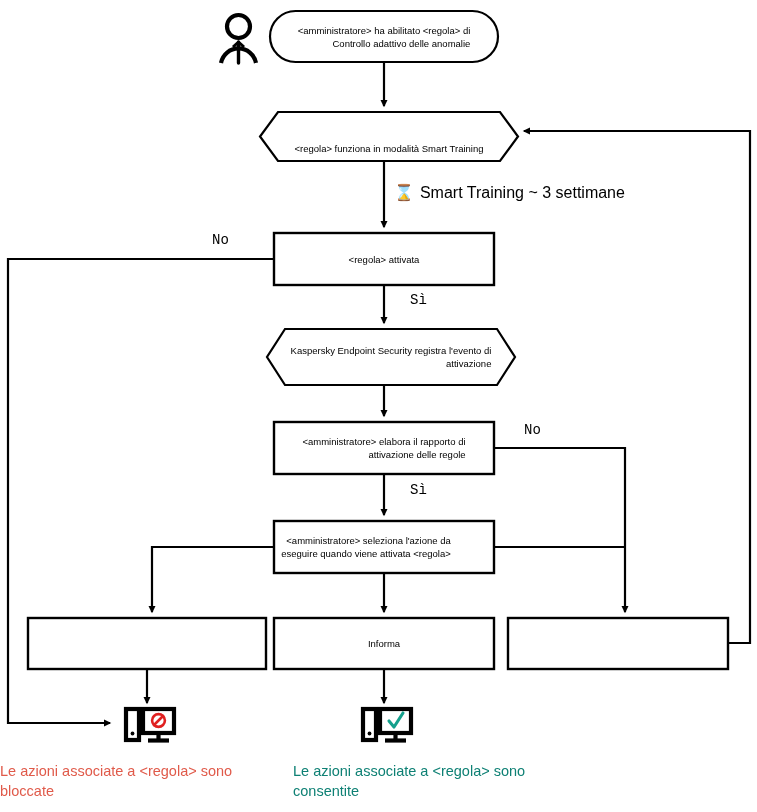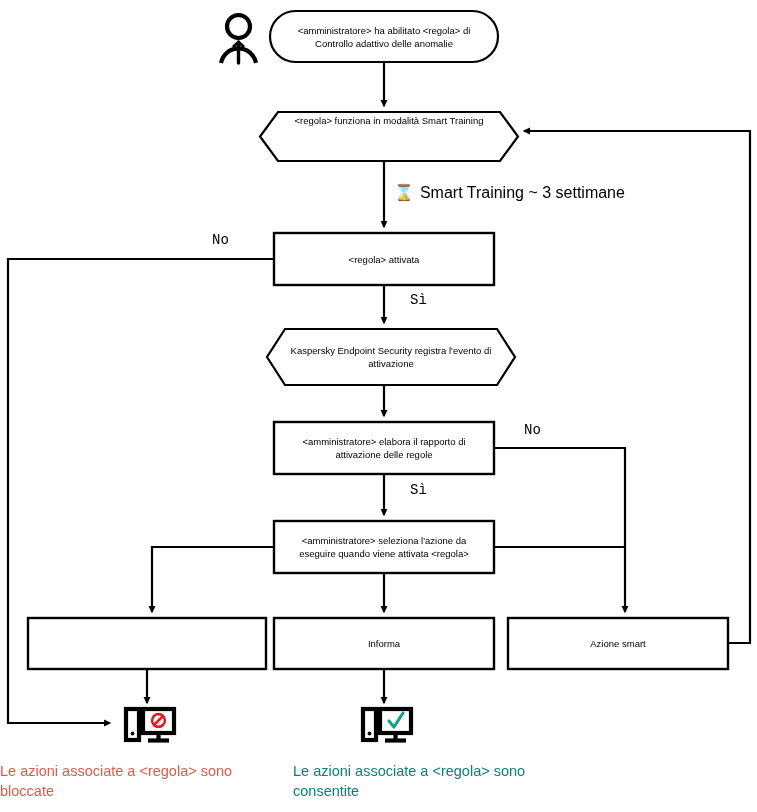--- a/index.html
+++ b/index.html
@@ -23,21 +23,21 @@
     left: 0;
     top: 0;
     width: 757px;
     height: 812px;
   }
   .node-label {
     position: absolute;
     display: flex;
     align-items: center;
     justify-content: center;
-    text-align: center;
+    text-align: right;
     font-family: "Liberation Sans", sans-serif;
     font-size: 9.5px;
     line-height: 13px;
     color: #000000;
     pointer-events: none;
     white-space: pre-line;
   }
   .edge-label {
     position: absolute;
     font-family: Liberation Mono, monospace;
@@ -193,37 +193,36 @@
       <rect x="380" y="709" width="31" height="24" fill="none" stroke="#000000" stroke-width="4.2"></rect>
       <path d="M395.5,733 L395.5,740" stroke="#000000" stroke-width="4.2"></path>
       <path d="M385,740.5 L406,740.5" stroke="#000000" stroke-width="4.2"></path>
       <path d="M389,721 L394,727 L403,713" fill="none" stroke="#14a08c" stroke-width="3.1" stroke-linecap="round" stroke-linejoin="round"></path>
     </g>
   </svg>
 
   <div class="node-label" style="left:274px; top:11px; width:220px; height:51px;">&lt;amministratore&gt; ha abilitato &lt;regola&gt; di
 Controllo adattivo delle anomalie</div>
 
-  <div class="node-label" style="left:270px; top:96px; width:238px; height:49px;">&lt;regola&gt; funziona in modalità Smart Training</div>
+  <div class="node-label" style="left:270px; top:124px; width:238px; height:49px;">&lt;regola&gt; funziona in modalità Smart Training</div>
 
   <div class="node-label" style="left:274px; top:233px; width:220px; height:52px;">&lt;regola&gt; attivata</div>
 
   <div class="node-label" style="left:262px; top:329px; width:258px; height:56px;">Kaspersky Endpoint Security registra l'evento di
 attivazione</div>
 
   <div class="node-label" style="left:274px; top:422px; width:220px; height:52px;">&lt;amministratore&gt; elabora il rapporto di
 attivazione delle regole</div>
 
-  <div class="node-label" style="left:276px; top:521px; width:216px; height:52px;">&lt;amministratore&gt; seleziona l'azione da
+  <div class="node-label" style="left:258px; top:521px; width:216px; height:52px;">&lt;amministratore&gt; seleziona l'azione da
 eseguire quando viene attivata &lt;regola&gt;</div>
 
 
   <div class="node-label" style="left:274px; top:618px; width:220px; height:51px;">Informa</div>
 
-  <div class="node-label" style="left:508px; top:618px; width:220px; height:51px;">Azione smart</div>
 
   <div class="timer-label" style="left:394px; top:183px;">
     <span class="timer-glyph">⌛</span>
     <span>Smart Training ~ 3 settimane</span>
   </div>
 
   <div class="edge-label" style="left:212px; top:232px;">No</div>
 
   <div class="edge-label" style="left:410px; top:292px;">Sì</div>
 

